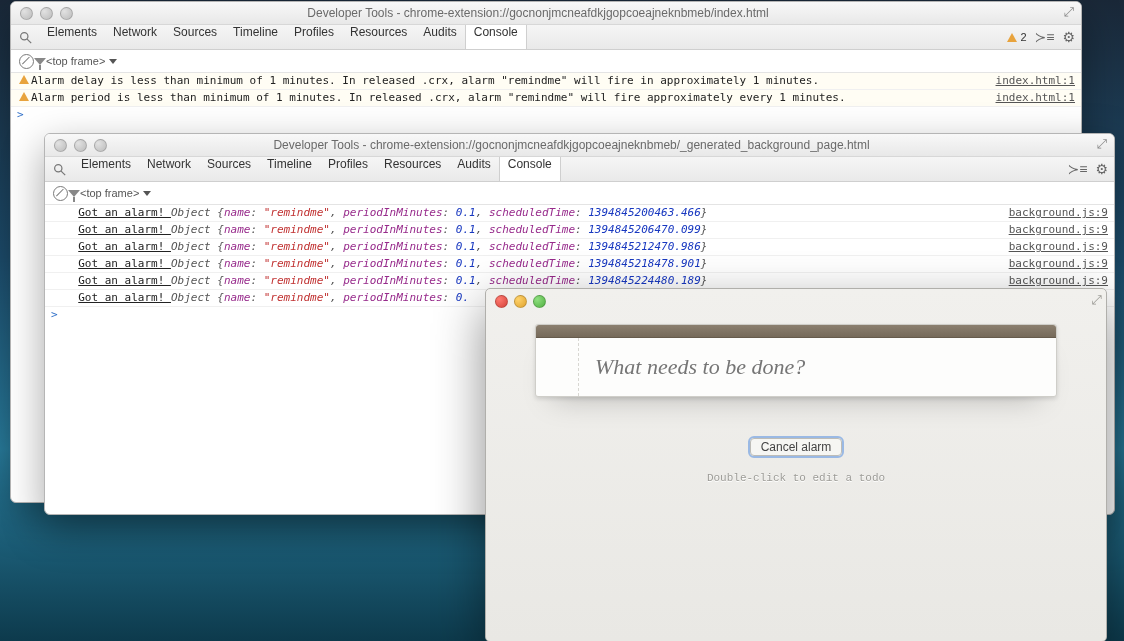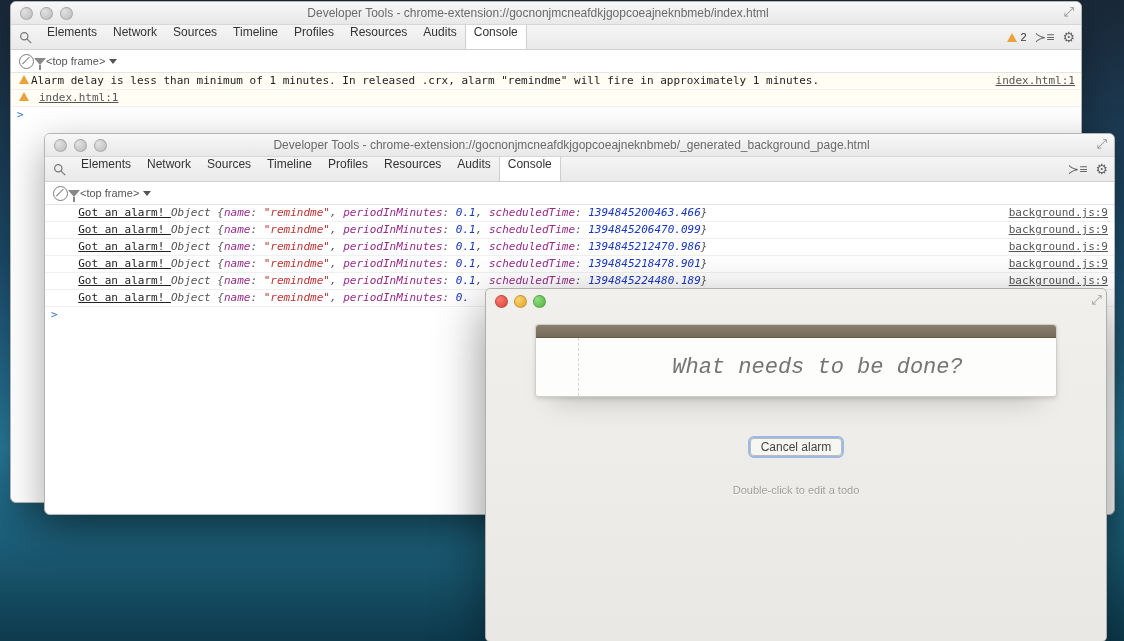--- a/index.html
+++ b/index.html
@@ -274,44 +274,43 @@
   }
   .todo-input {
     flex: 1;
     border: none;
     outline: none;
     background: transparent;
     font-size: 22px;
     font-style: italic;
     color: #a7a6a1;
     padding: 0 16px;
-    font-family: Liberation Mono, monospace;
-    text-align: center;
+    font-family: Liberation Serif, serif;
   }
   .cancel-wrap {
     text-align: center;
     margin-top: 40px;
   }
   .cancel-btn {
     font-size: 12px;
     color: #444;
     background: #f6f6f3;
     border: 1px solid #bdbcb7;
     padding: 1px 10px;
     border-radius: 4px;
     outline: 2px solid #9ab9e4;
     outline-offset: 0;
   }
   .hint {
     text-align: center;
     font-size: 11px;
     color: #9d9c97;
-    margin-top: 28px;
+    margin-top: 16px;
     text-shadow: 0 1px 0 #fff;
-    font-family: Liberation Sans, sans-serif;
+    font-family: Liberation Mono, monospace;
   }
 </style>
 </head>
 <body>
 
 <div class="devwin" style="left:10px; top:1px; width:1070px; height:500px;">
 
   <div class="titlebar">
     <div class="traffic">
       <div class="tlight tl-gray"></div>
@@ -377,20 +376,21 @@
         <div class="row-ico">
           <div class="warn-tri"></div>
         </div>
         <div class="row-msg">Alarm delay is less than minimum of 1 minutes. In released .crx, alarm "remindme" will fire in approximately 1 minutes.</div>
         <div class="row-src">index.html:1</div>
       </div>
       <div class="console-row warn-row">
         <div class="row-ico">
           <div class="warn-tri"></div>
         </div>
+        <div class="row-msg">Alarm period is less than minimum of 1 minutes. In released .crx, alarm "remindme" will fire approximately every 1 minutes.</div>
         <div class="row-src">index.html:1</div>
       </div>
       <div class="prompt-row">&gt;</div>
     </div>
 </div>
 
 <div class="devwin" style="left:44px; top:133px; width:1069px; height:380px;">
 
   <div class="titlebar">
     <div class="traffic">

